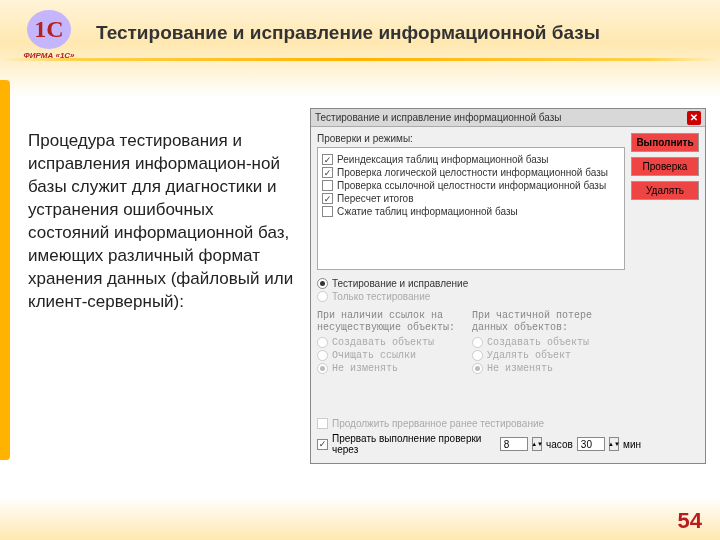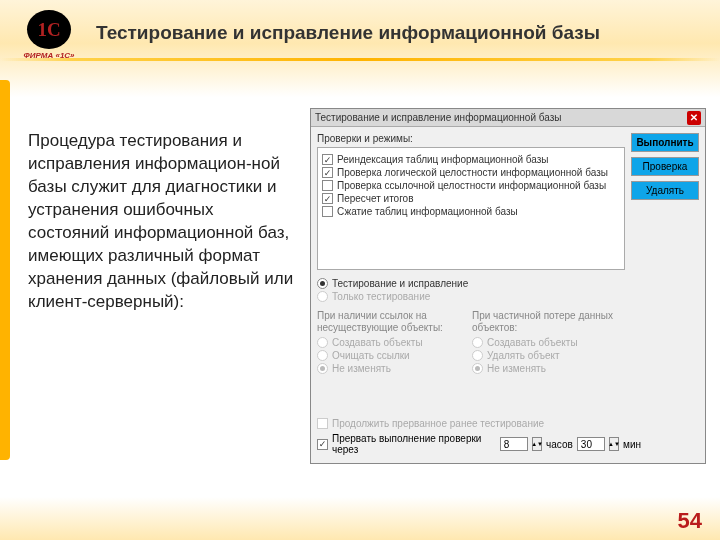--- a/index.html
+++ b/index.html
@@ -10,23 +10,23 @@
     position: relative;
     overflow: hidden;
   }
   .logo {
     position: absolute; top: 10px; left: 14px;
     width: 70px; height: 50px;
     display: flex; flex-direction: column; align-items: center;
   }
   .logo-circle {
     width: 44px; height: 44px; border-radius: 50%;
-    background: #000000;
+    background: #c4b5fd;
     display: flex; align-items: center; justify-content: center;
-    font-size: 19px; font-weight: bold; color: #b22222;
+    font-size: 24px; font-weight: bold; color: #b22222;
     font-family: Georgia, serif;
     text-align: right;
   }
   .logo-text { font-size: 8px; color: #b22222; margin-top: 2px; font-weight: bold; font-style: italic;}
   .title-bar {
     position: absolute; top: 22px; left: 96px; right: 20px;
     font-size: 19px; font-weight: bold; color: #333;
   }
   .title-underline {
     position: absolute; top: 58px; left: 0; right: 0;
@@ -53,21 +53,21 @@
   .dlg-title-x {
     margin-left: auto; width: 14px; height: 14px; background: #c00;
     color: #fff; display: flex; align-items: center; justify-content: center;
     font-size: 10px; font-weight: bold; border-radius: 2px; cursor: pointer;
   }
   .dlg-body { display: flex; height: calc(100% - 18px); }
   .dlg-main { flex: 1; padding: 6px; }
   .dlg-side { width: 74px; padding: 6px 6px 0 0; }
   .btn {
     display: block; width: 100%; margin-bottom: 5px; padding: 3px 2px;
-    background: #0ea5e9; border: 1px solid #999; font-size: 10px;
+    background: #ef4444; border: 1px solid #999; font-size: 10px;
     text-align: center; cursor: pointer;
   }
   .btn.primary { font-weight: bold; }
   .group-label { font-size: 10px; color: #333; margin-bottom: 3px; }
   .checks-box {
     background: #fff; border: 1px solid #aaa; padding: 4px 4px 50px 4px;
     margin-bottom: 8px;
   }
   .ck-row, .rd-row {
     display: flex; align-items: center; gap: 4px; margin: 2px 0;
@@ -76,21 +76,21 @@
   .ck-row.dim, .rd-row.dim { color: #aaa; }
   .ck { width: 11px; height: 11px; border: 1px solid #888; background: #fff;
         display: flex; align-items: center; justify-content: center; font-size: 9px; color: #333; flex-shrink: 0;}
   .ck.dim { border-color: #ccc; }
   .rd { width: 11px; height: 11px; border: 1px solid #888; border-radius: 50%;
         background: #fff; display: flex; align-items: center; justify-content: center; flex-shrink: 0;}
   .rd.sel::after { content:''; width:5px; height:5px; background:#333; border-radius:50%; }
   .rd.dim { border-color: #ccc; }
   .rd.dim.sel::after { background:#bbb; }
   .mode-group { margin: 6px 0 8px 0; }
-  .cols { display: flex; gap: 2px; }
+  .cols { display: flex; gap: 2px; font-family: Liberation Mono, monospace; }
   .col { flex: 1; }
   .col-label { font-size: 10px; color: #888; margin-bottom: 3px; line-height: 1.2; }
   .bottom { position: absolute; left: 6px; right: 64px; bottom: 8px; }
   .time-row { display: flex; align-items: center; gap: 4px; margin-top: 4px; font-size: 10px; }
   .spin { width: 30px; height: 14px; border: 1px solid #888; background: #fff;
           display: flex; align-items: center; padding: 0 3px; }
   .spin-ctl { width: 10px; height: 14px; border: 1px solid #888; background: #eee;
               display: flex; flex-direction: column; font-size: 6px; align-items: center; justify-content: center; line-height: 1;}
   .page-num {
     position: absolute; right: 18px; bottom: 6px;

